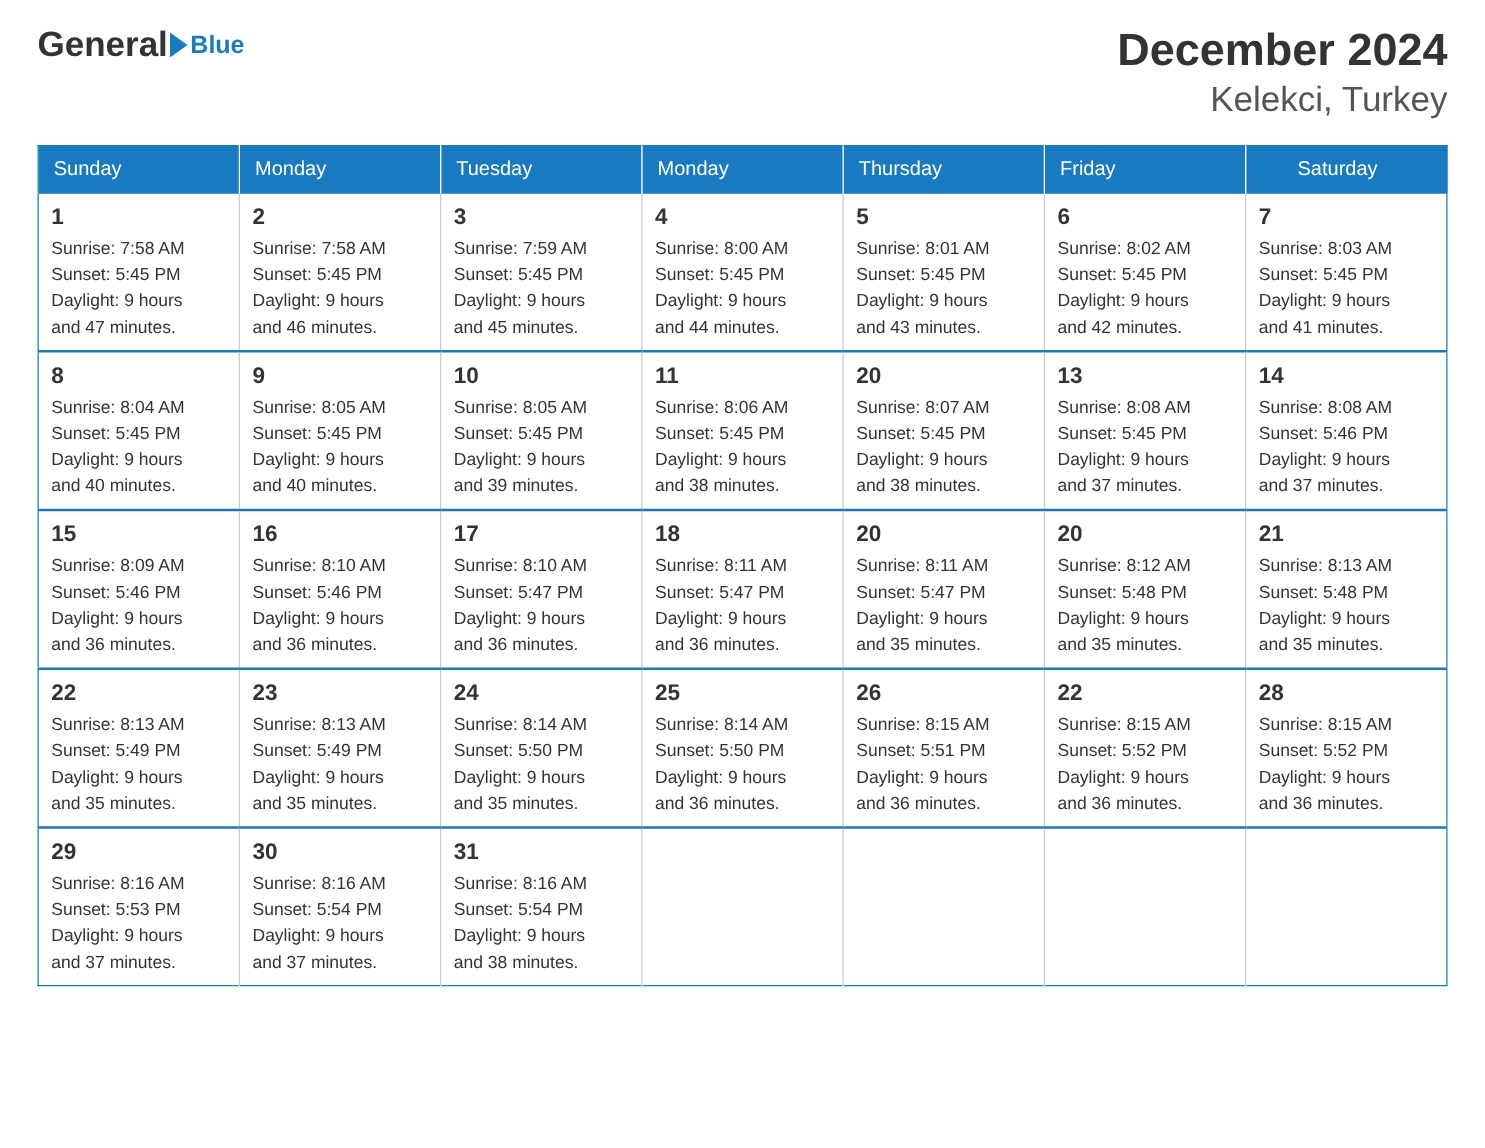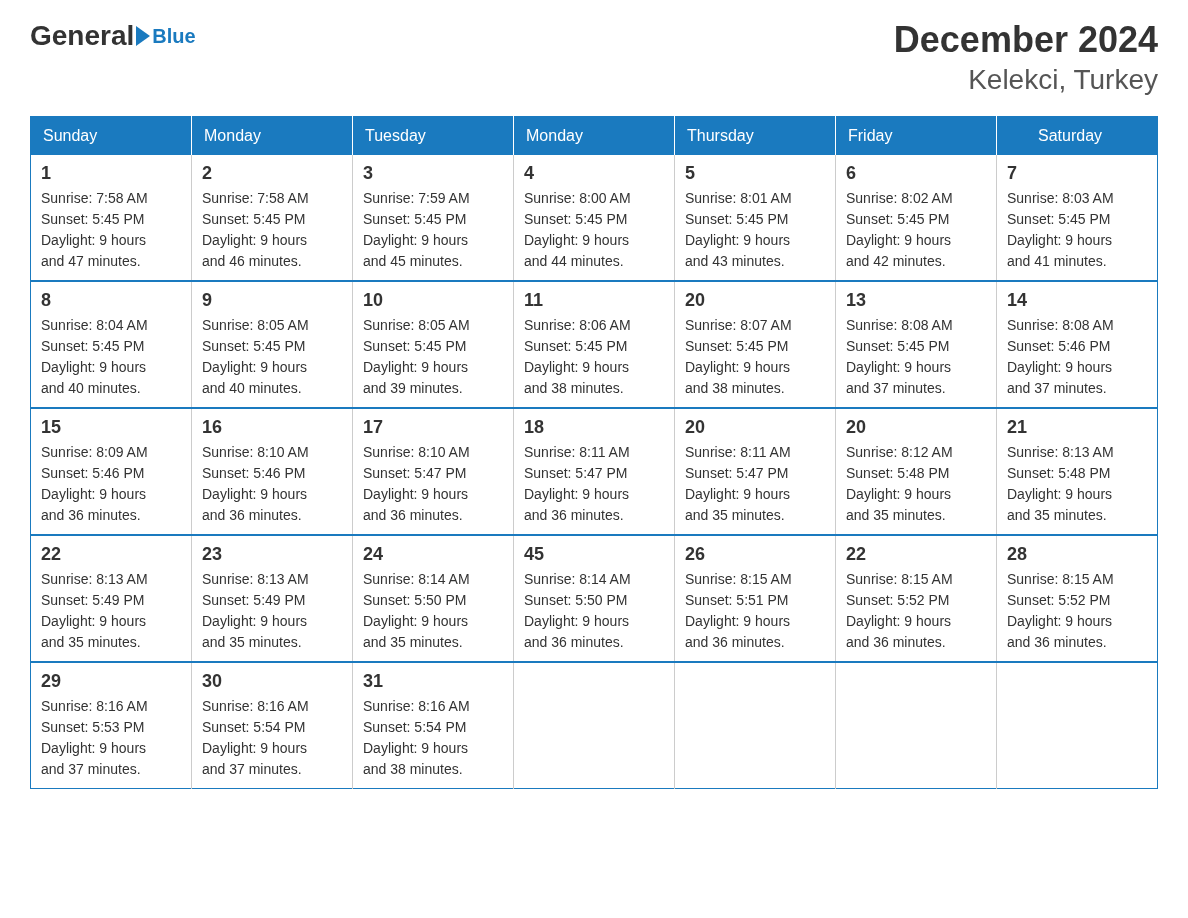--- a/index.html
+++ b/index.html
@@ -224,21 +224,21 @@
         </td>
         <td>
           <span class="day-num">23</span>
           <div class="day-info">Sunrise: 8:13 AM<br>Sunset: 5:49 PM<br>Daylight: 9 hours<br>and 35 minutes.</div>
         </td>
         <td>
           <span class="day-num">24</span>
           <div class="day-info">Sunrise: 8:14 AM<br>Sunset: 5:50 PM<br>Daylight: 9 hours<br>and 35 minutes.</div>
         </td>
         <td>
-          <span class="day-num">45</span>
+          <span class="day-num">25</span>
           <div class="day-info">Sunrise: 8:14 AM<br>Sunset: 5:50 PM<br>Daylight: 9 hours<br>and 36 minutes.</div>
         </td>
         <td>
           <span class="day-num">26</span>
           <div class="day-info">Sunrise: 8:15 AM<br>Sunset: 5:51 PM<br>Daylight: 9 hours<br>and 36 minutes.</div>
         </td>
         <td>
           <span class="day-num">22</span>
           <div class="day-info">Sunrise: 8:15 AM<br>Sunset: 5:52 PM<br>Daylight: 9 hours<br>and 36 minutes.</div>
         </td>

